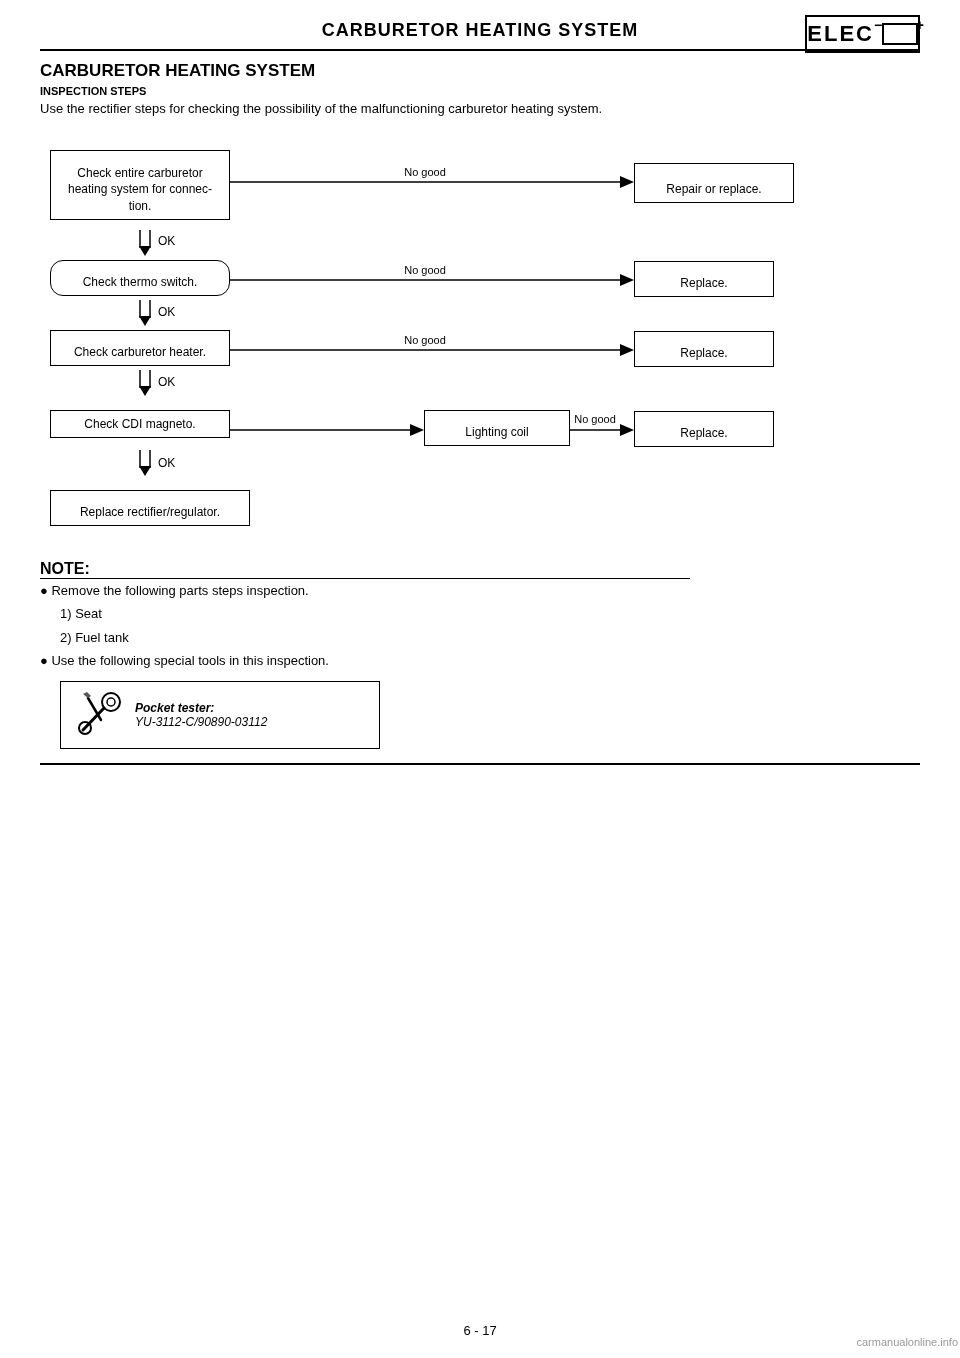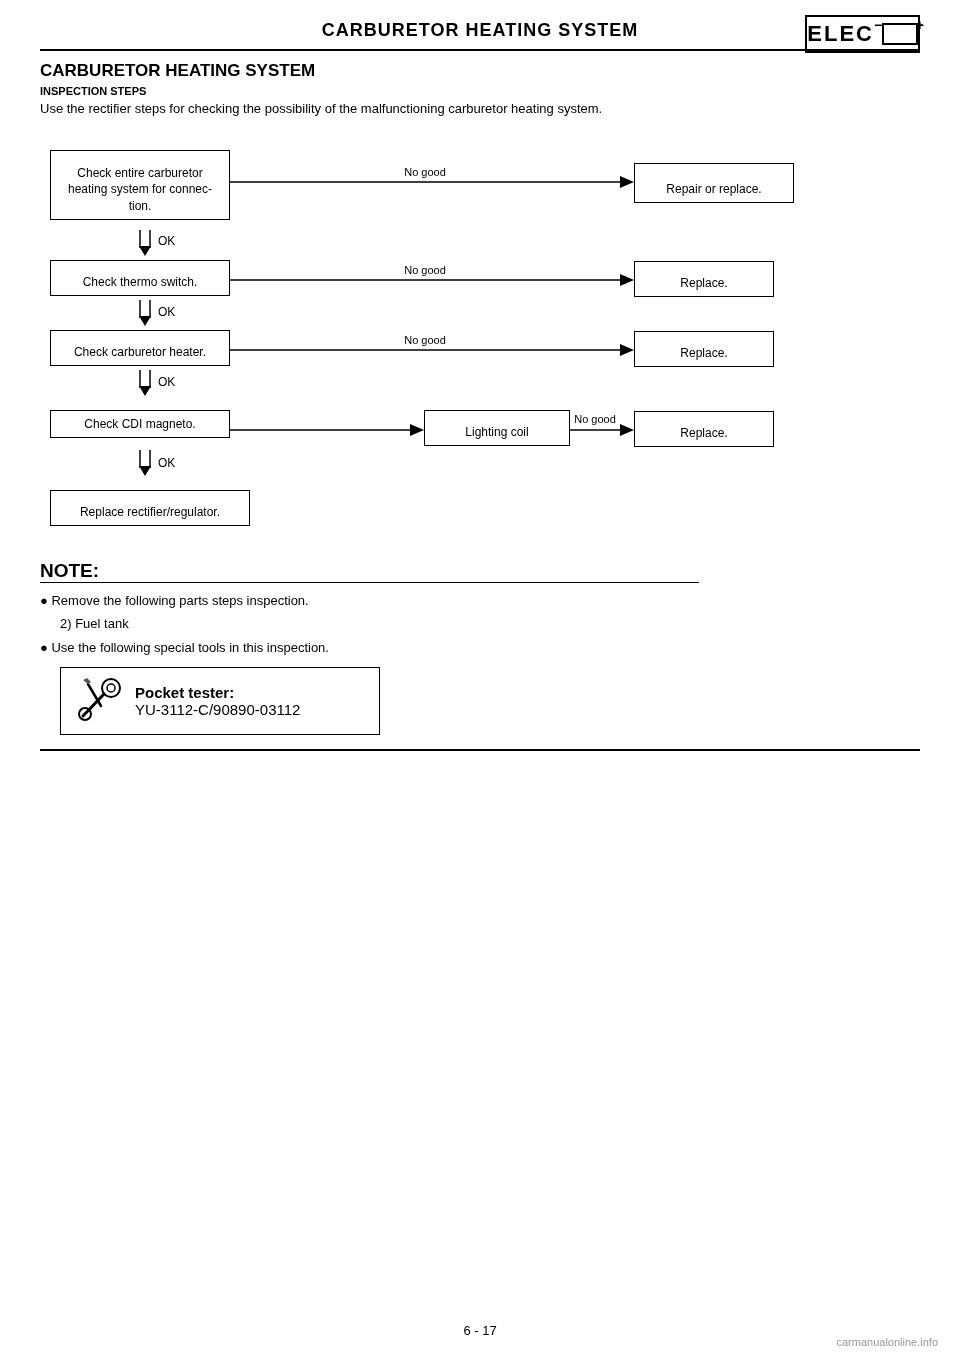--- a/index.html
+++ b/index.html
@@ -97,25 +97,24 @@
       margin-bottom: 14px;
     }
 
     
     .note-section {
       margin-top: 10px;
     }
 
     .note-title {
       font-weight: bold;
-      font-size: 19px;
+      font-size: 16px;
       border-bottom: 1.5px solid #000;
       display: inline-block;
       padding-right: 600px;
-      margin-bottom: 6px;
     }
 
     .note-list {
       list-style: none;
       font-size: 13px;
       line-height: 1.8;
     }
 
     .note-list li::before {
       content: '● ';
@@ -142,42 +141,43 @@
     }
 
     .tool-icon {
       width: 50px;
       height: 50px;
       margin-right: 12px;
       flex-shrink: 0;
     }
 
     .tool-text {
-      font-size: 15px;
+      font-size: 12px;
+      font-style: italic;
     }
 
     .tool-text strong {
       font-weight: bold;
     }
 
     
     .page-number {
       text-align: center;
       font-size: 13px;
       position: absolute;
       bottom: 20px;
       left: 50%;
       transform: translateX(-50%);
     }
 
     
     .watermark {
       position: absolute;
       bottom: 10px;
-      right: 22px;
+      right: 2px;
       font-size: 11px;
       color: #999;
     }
 
     
     .bottom-line {
       border-top: 2px solid #000;
       margin-top: 14px;
     }
 
@@ -276,21 +276,21 @@
     </svg>
 
     <div class="fc-box" style="left:10px; top:20px; width:180px; height:70px;">
       <span>Check entire carburetor heating system for connec-tion.</span>
     </div>
 
     <div class="fc-box" style="left:594px; top:33px; width:160px; height:40px;">
       <span>Repair or replace.</span>
     </div>
 
-    <div class="fc-box" style="left:10px; top:130px; width:180px; height:36px;">
+    <div class="fc-box" style="left:10px; top:130px; width:180px; height:36px;border-radius:13px;">
       <span>Check thermo switch.</span>
     </div>
 
     <div class="fc-box" style="left:594px; top:131px; width:140px; height:36px;">
       <span>Replace.</span>
     </div>
 
     <div class="fc-box" style="left:10px; top:200px; width:180px; height:36px;">
       <span>Check carburetor heater.</span>
     </div>
@@ -314,20 +314,21 @@
     <div class="fc-box" style="left:10px; top:360px; width:200px; height:36px;">
       <span>Replace rectifier/regulator.</span>
     </div>
   </div>
 
   <div class="note-section">
     <div class="note-title">NOTE:</div>
     <ul class="note-list">
       <li>Remove the following parts steps inspection.</li>
       <ul class="note-sub-list">
+        <li>1)  Seat</li>
         <li>2)  Fuel tank</li>
       </ul>
       <li>Use the following special tools in this inspection.</li>
     </ul>
 
     
     <div class="tool-box">
 
       <svg class="tool-icon" viewBox="0 0 50 50" xmlns="http://www.w3.org/2000/svg">
 

